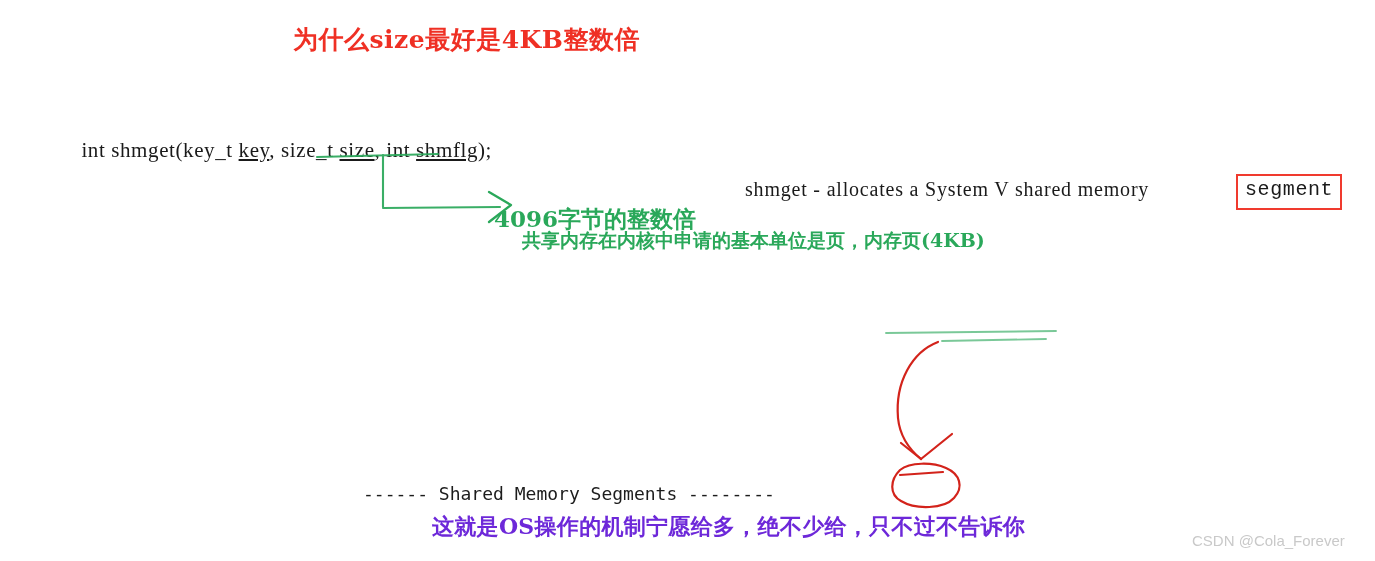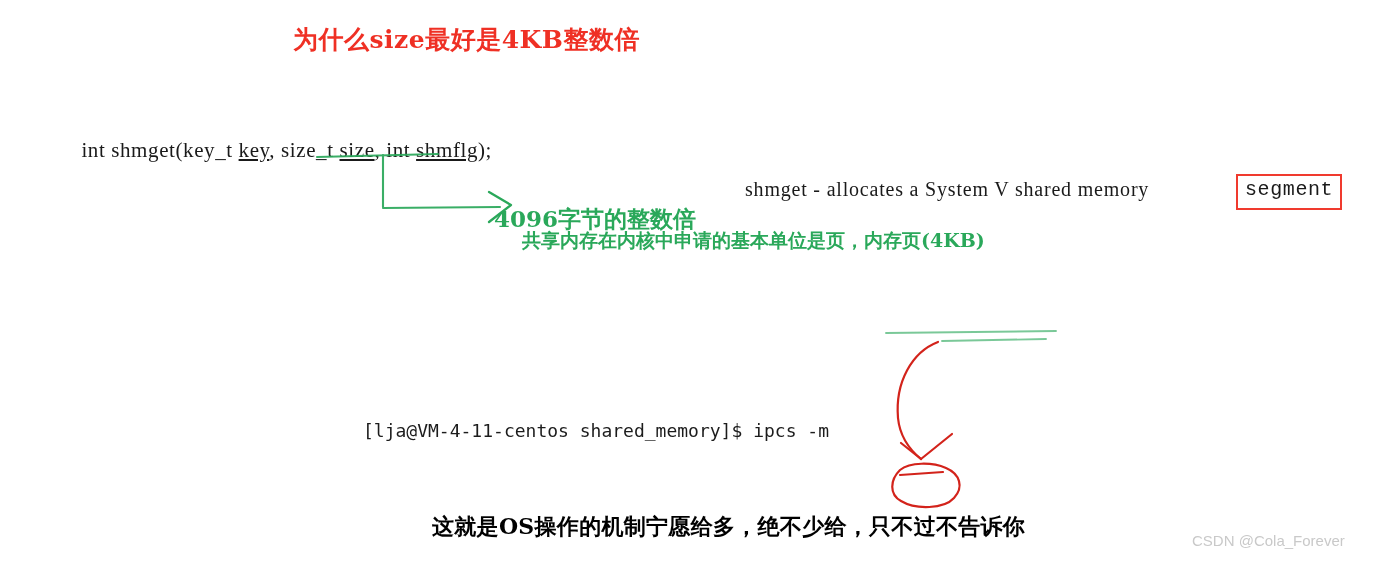--- a/index.html
+++ b/index.html
@@ -87,21 +87,21 @@
   #terminal .trow { display: block; white-space: pre; }
   #terminal .tgap { display: block; height: 13px; }
 
   
   #conclusion {
     left: 432px;
     top: 512px;
     font-family: "DejaVu Serif", "Liberation Serif", serif;
     font-size: 22px;
     font-weight: bold;
-    color: #000000;
+    color: #6d28d9;
     letter-spacing: 0.3px;
   }
 
   
   #watermark {
     left: 1192px;
     top: 532px;
     font-family: "Liberation Sans", sans-serif;
     font-size: 15px;
     color: #c9c9c9;
@@ -129,21 +129,20 @@
   <div class="abs" id="signature">
     <span>int shmget(key_t </span><span class="u">key</span><span>, size_t </span><span class="u">size</span><span>, int </span><span class="u">shmflg</span><span>);</span>
   </div>
   <div class="abs" id="segbox"></div>
   <div class="abs" id="segword">segment</div>
 
   <div class="abs green-note" id="green-note-1">4096字节的整数倍</div>
   <div class="abs green-note" id="green-note-2">共享内存在内核中申请的基本单位是页，内存页(4KB)</div>
 
   <div class="abs" id="terminal">
-    <span class="trow">[lja@VM-4-11-centos shared_memory]$ ipcs -m</span>
     <span class="tgap"></span>
     <span class="trow">------ Shared Memory Segments --------</span>
     
     
   </div>
 
   <div class="abs" id="conclusion">这就是OS操作的机制宁愿给多，绝不少给，只不过不告诉你</div>
 
   <div class="abs" id="watermark">CSDN @Cola_Forever</div>
 

